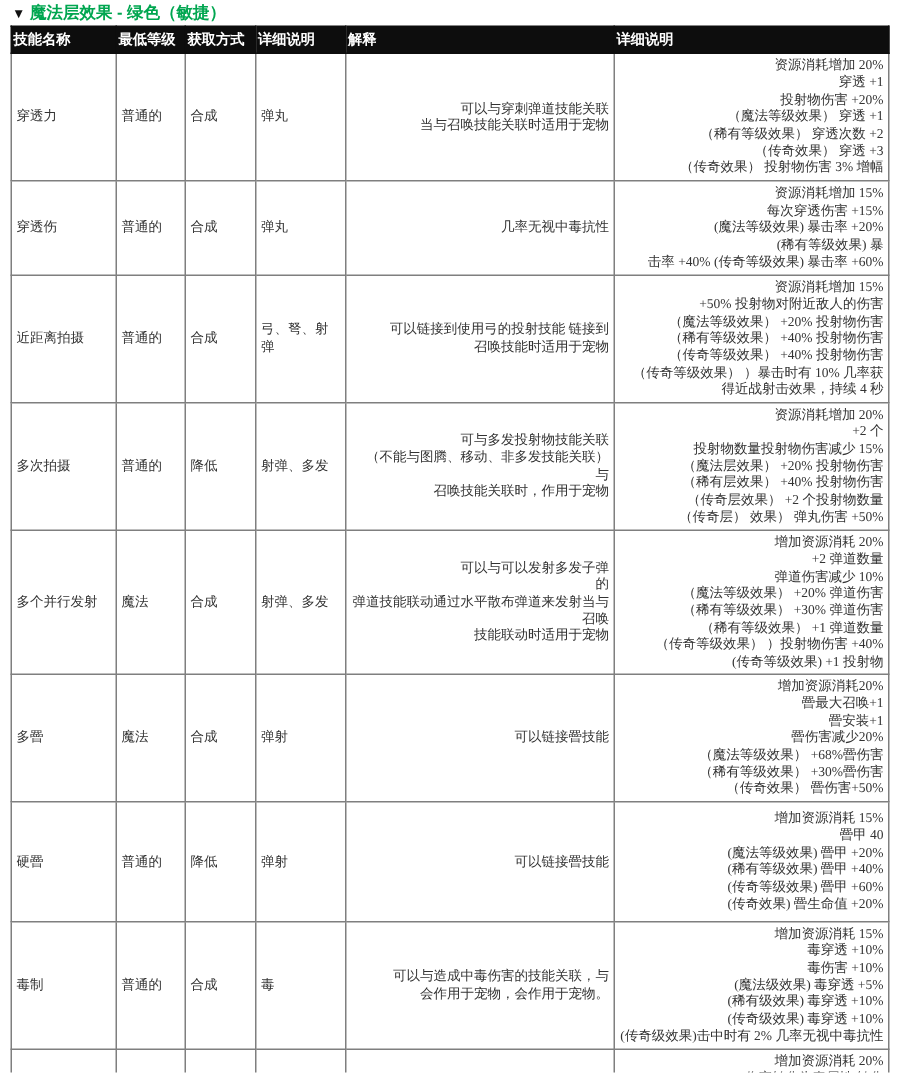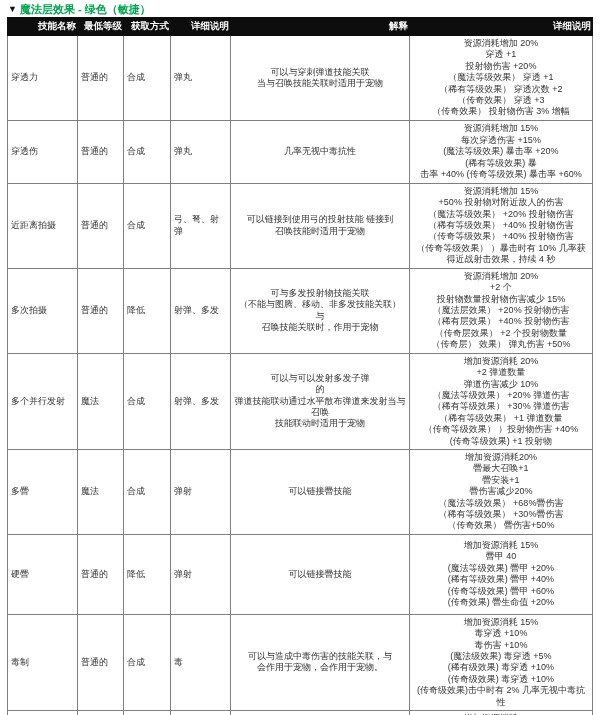--- a/index.html
+++ b/index.html
@@ -13,29 +13,29 @@
     font-size:11px;font-weight:bold;line-height:12px;margin:1px 0 2px 1px;
     display:flex;align-items:center;gap:3px;cursor:default;
   }
   .section-title .marker{color:#111;font-size:9px;}
   .section-title .title-text{color:#00a650;}
   table.rune-table{
     border-collapse:collapse;table-layout:fixed;width:585px;
   }
   table.rune-table th{
     background:#0d0d0d;color:#ffffff;font-size:9.5px;font-weight:bold;
-    border:1px solid #0d0d0d;padding:2px 1px;text-align:right;height:13px;
+    border:1px solid #0d0d0d;padding:2px 1px;text-align:left;height:13px;
   }
   table.rune-table td{
     border:1px solid #7f7f7f;font-size:9px;line-height:11.4px;
     padding:2px 3px;vertical-align:middle;word-break:break-all;
     background:#ffffff;color:#333;
   }
   td.c-name,td.c-level,td.c-method,td.c-tags{text-align:left;}
-  td.c-explain,td.c-details{text-align:center;white-space:pre-wrap;}
+  td.c-explain,td.c-details{text-align:right;white-space:pre-wrap;font-family:Liberation Serif, serif;}
   
   tr.r1 td{height:76px;}
   tr.r2 td{height:58px;}
   tr.r3 td{height:76px;}
   tr.r4 td{height:80px;}
   tr.r5 td{height:82px;}
   tr.r6 td{height:66px;}
   tr.r7 td{height:75px;}
   tr.r8 td{height:66px;}
   tr.r9 td{height:64px;}

